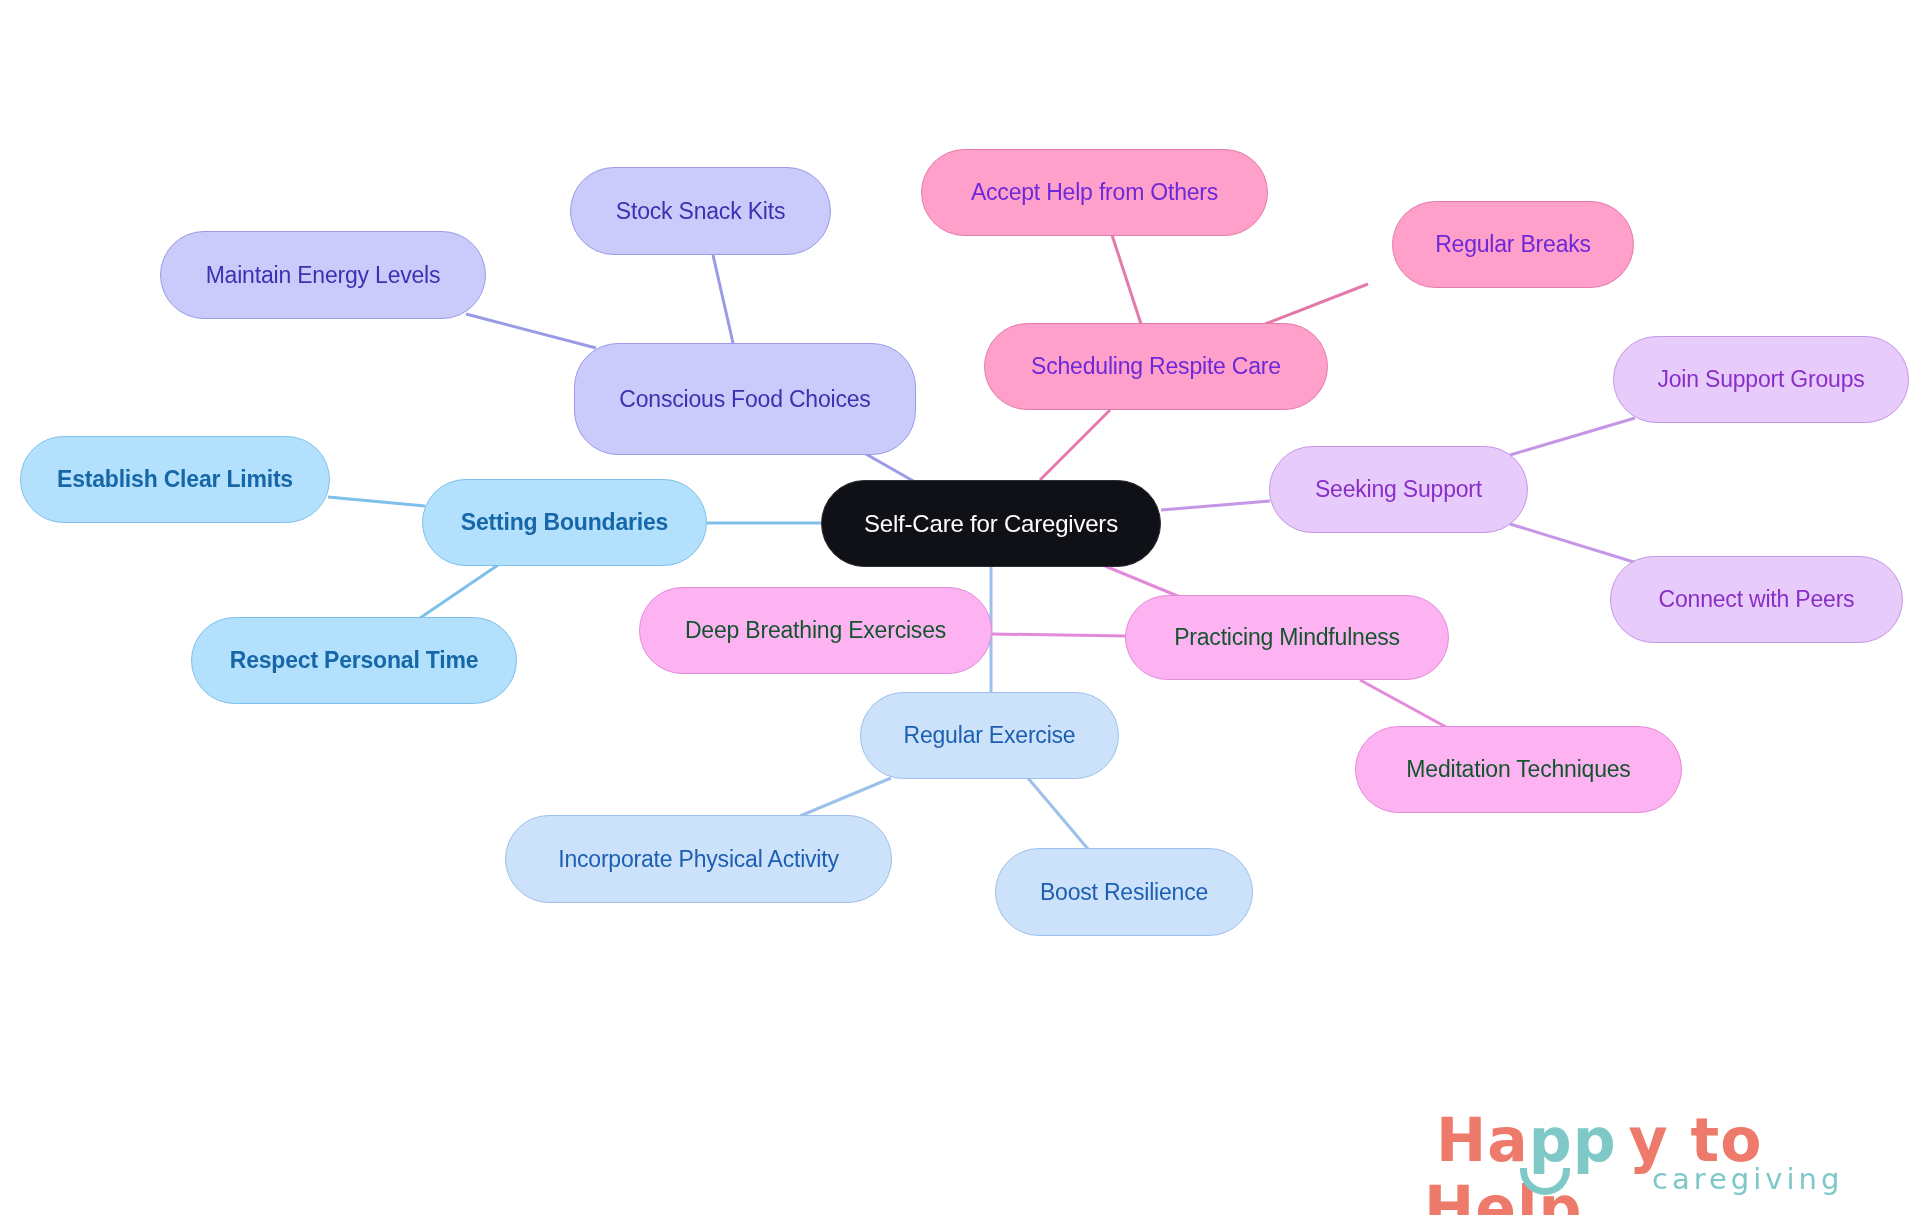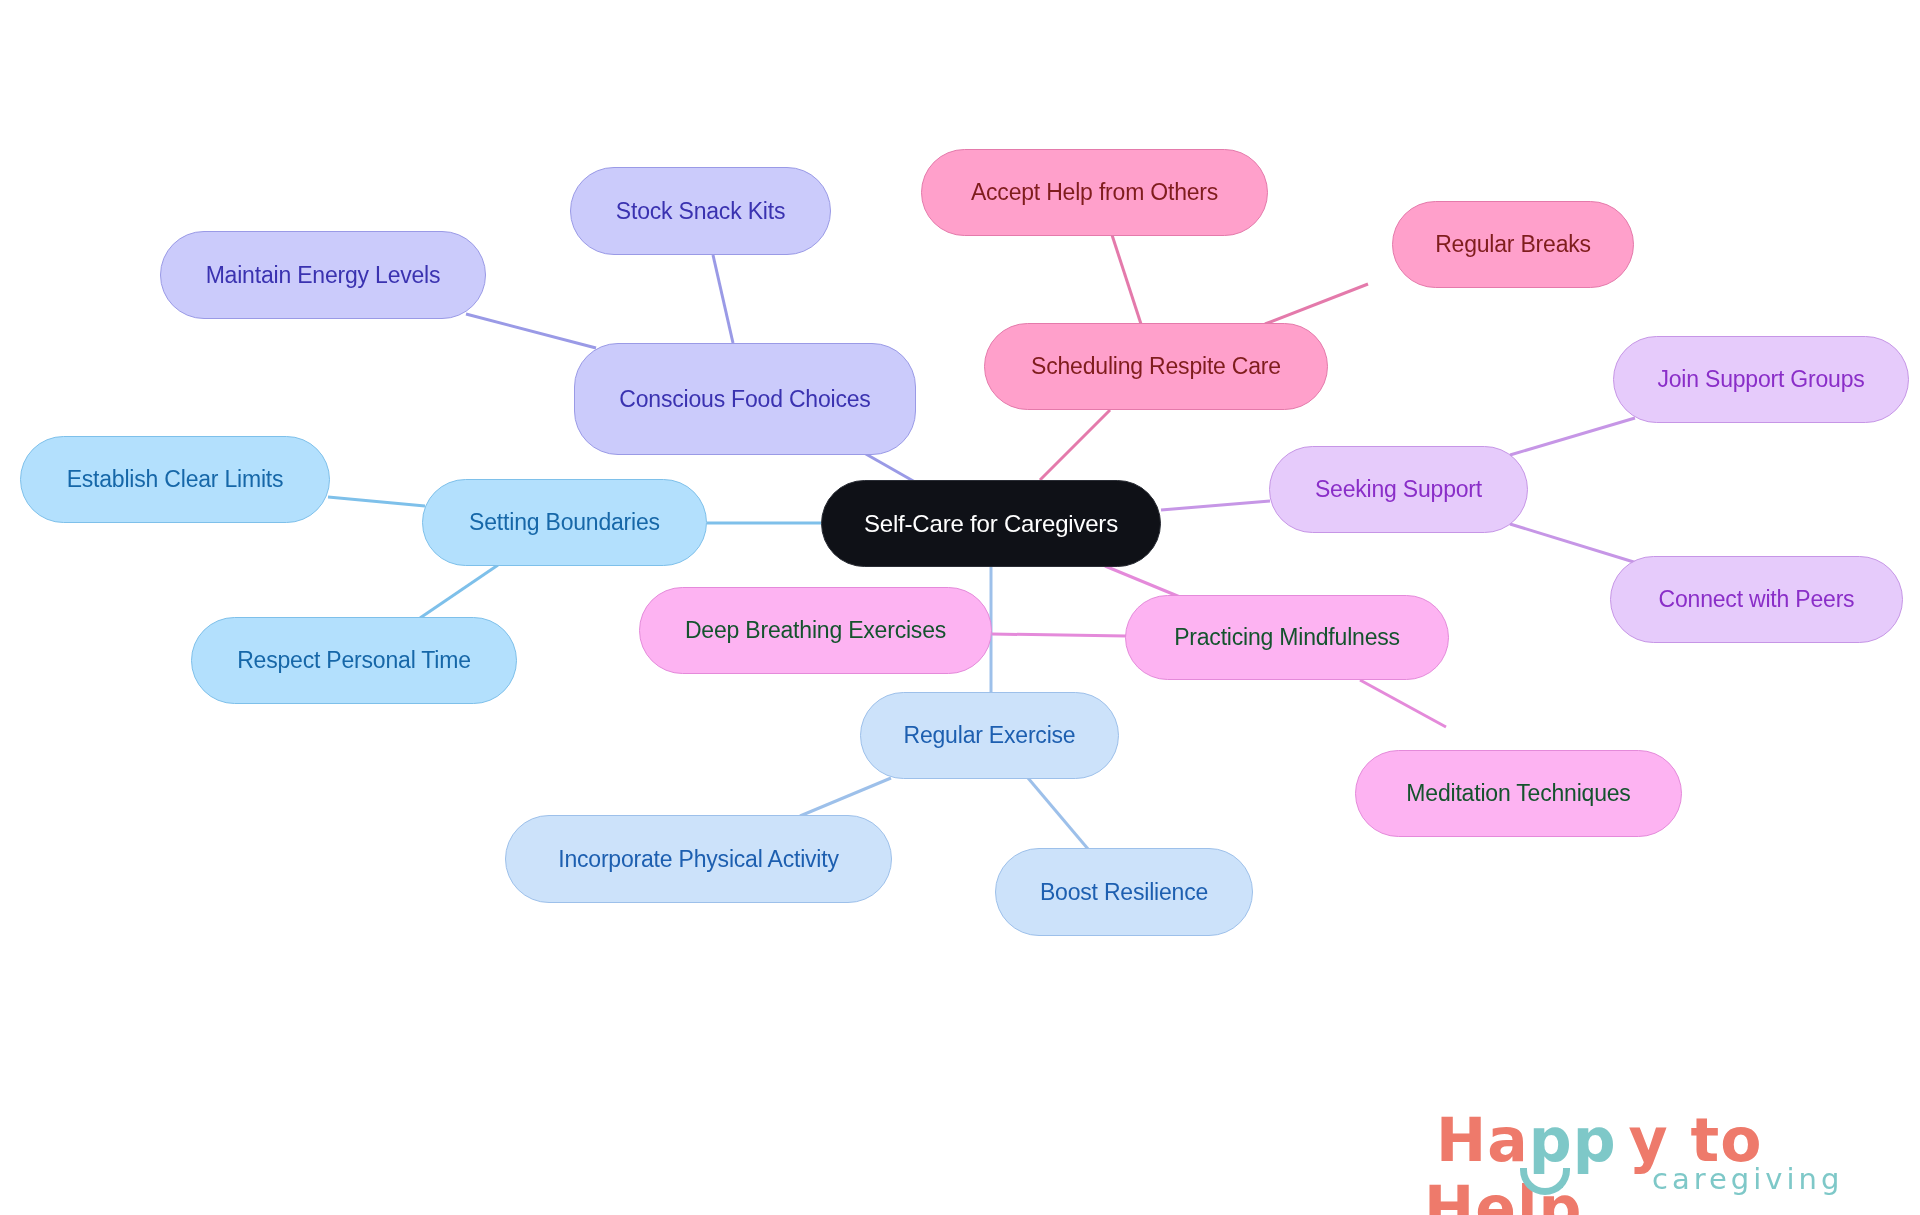--- a/index.html
+++ b/index.html
@@ -4,25 +4,25 @@
 <style>
   html, body { margin:0; padding:0; background:#ffffff; }
   body { width:1920px; height:1215px; position:relative; overflow:hidden;
          font-family:"Liberation Sans", "DejaVu Sans", sans-serif; }
   #edges { position:absolute; left:0; top:0; width:1920px; height:1215px; }
   .node { position:absolute; box-sizing:border-box; border:1.5px solid; border-radius:44px;
           display:flex; align-items:center; justify-content:center;
           font-size:23px; letter-spacing:-0.2px; white-space:nowrap; cursor:pointer; }
   .node.center { background:#0f1117; border-color:#2a2d35; color:#ffffff; font-size:24px; }
   .g-food   { background:#cbcbfb; border-color:#9a9ae6; color:#3a32b0; }
-  .g-resp   { background:#ffa0cb; border-color:#e47aab; color:#7f1d1d; }
+  .g-resp   { background:#ffa0cb; border-color:#e47aab; color:#6d28d9; }
   .g-supp   { background:#e6cbfb; border-color:#c696e6; color:#8a2ec8; }
   .g-mind   { background:#fdb3f2; border-color:#e48ada; color:#14532d; }
   .g-exer   { background:#cce2fa; border-color:#9dc0ea; color:#1d5fb0; }
-  .g-bound  { background:#b3e0fd; border-color:#7ec0ea; color:#1667a8; }
+  .g-bound  { background:#b3e0fd; border-color:#7ec0ea; color:#1667a8;font-weight:bold; }
   .logo { position:absolute; left:1420px; top:1106px; width:470px; height:100px; }
   .logo-main { position:absolute; left:4px; top:0; font-family:"DejaVu Sans", sans-serif;
                font-weight:bold; font-size:60px; letter-spacing:1px; line-height:68px; }
   .logo-main .c1 { color:#ee7a6b;margin-left:12px; }
   .logo-main .c2 { color:#7ec8c8; }
   .logo-sub { position:absolute; left:232px; top:56px; font-family:"DejaVu Sans", sans-serif;
               font-size:29px; letter-spacing:4px; color:#7ec8c8; }
   .logo-smile { position:absolute; left:100px; top:62px; width:36px; height:20px;
                 border:7px solid #7ec8c8; border-top:none; border-radius:0 0 26px 26px; }
 </style>
@@ -66,21 +66,21 @@
 <div class="node g-resp" style="left:984px;top:323px;width:344px;height:87px;">Scheduling Respite Care</div>
 <div class="node g-resp" style="left:921px;top:149px;width:347px;height:87px;">Accept Help from Others</div>
 <div class="node g-resp" style="left:1392px;top:201px;width:242px;height:87px;">Regular Breaks</div>
 
 <div class="node g-supp" style="left:1269px;top:446px;width:259px;height:87px;">Seeking Support</div>
 <div class="node g-supp" style="left:1613px;top:336px;width:296px;height:87px;">Join Support Groups</div>
 <div class="node g-supp" style="left:1610px;top:556px;width:293px;height:87px;">Connect with Peers</div>
 
 <div class="node g-mind" style="left:1125px;top:595px;width:324px;height:85px;">Practicing Mindfulness</div>
 <div class="node g-mind" style="left:639px;top:587px;width:353px;height:87px;">Deep Breathing Exercises</div>
-<div class="node g-mind" style="left:1355px;top:726px;width:327px;height:87px;margin-top:24px;">Meditation Techniques</div>
+<div class="node g-mind" style="left:1355px;top:726px;width:327px;height:87px;">Meditation Techniques</div>
 
 <div class="node g-exer" style="left:860px;top:692px;width:259px;height:87px;">Regular Exercise</div>
 <div class="node g-exer" style="left:505px;top:815px;width:387px;height:88px;">Incorporate Physical Activity</div>
 <div class="node g-exer" style="left:995px;top:848px;width:258px;height:88px;">Boost Resilience</div>
 
 <div class="node g-bound" style="left:422px;top:479px;width:285px;height:87px;">Setting Boundaries</div>
 <div class="node g-bound" style="left:20px;top:436px;width:310px;height:87px;">Establish Clear Limits</div>
 <div class="node g-bound" style="left:191px;top:617px;width:326px;height:87px;">Respect Personal Time</div>
 
 <div class="logo">

